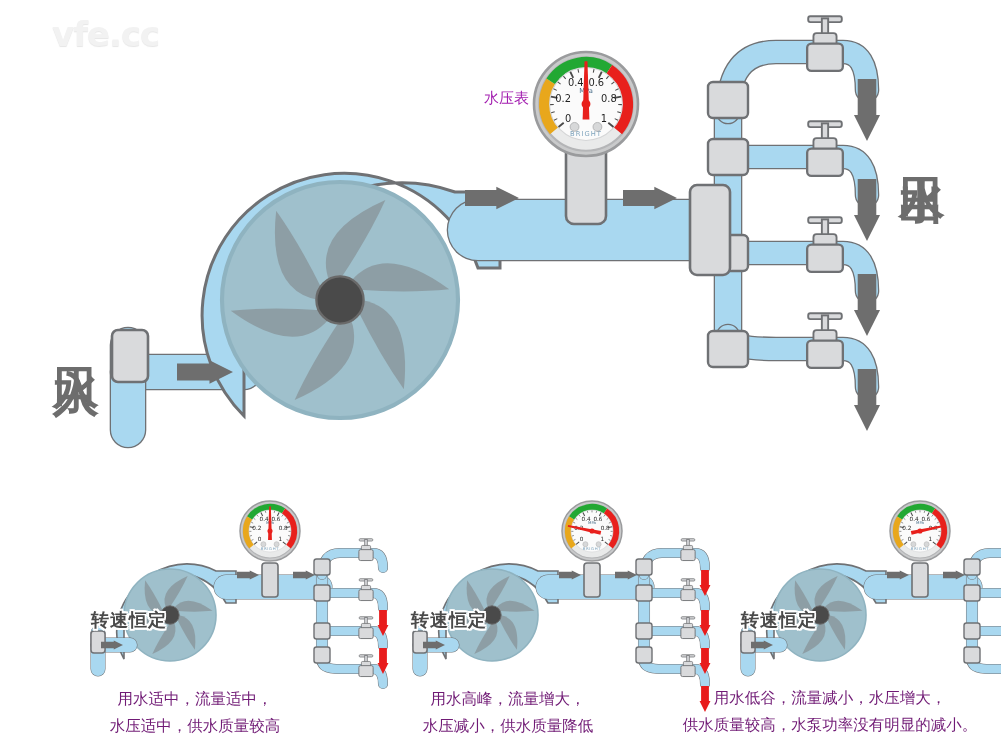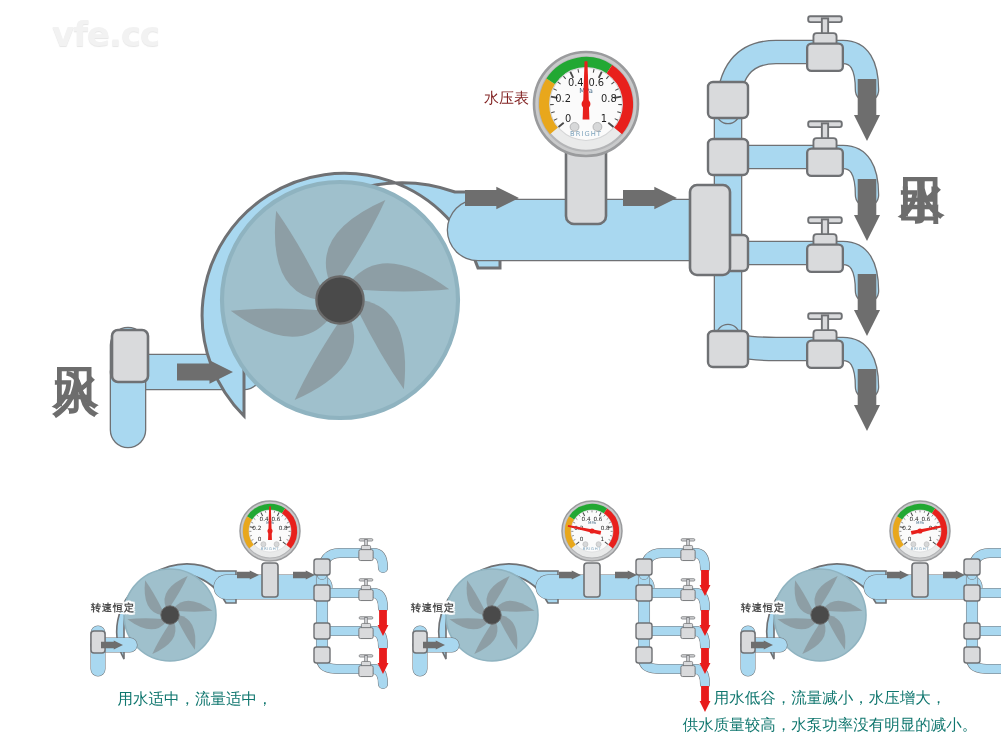--- a/index.html
+++ b/index.html
@@ -7,30 +7,30 @@
        font-family:"DejaVu Sans","Liberation Sans",sans-serif;}
   .stage{position:absolute;inset:0;}
 
   
   .watermark{position:absolute;left:52px;top:14px;font-size:34px;font-weight:bold;
     color:#f2f2f2;letter-spacing:-1px;text-shadow:0 1px 1px #e6e6e6;user-select:none;}
 
   
   .vlabel{position:absolute;writing-mode:vertical-rl;text-orientation:upright;
     font-size:46px;font-weight:bold;color:#6d6d6d;line-height:1.06;letter-spacing:2px;}
-  .gauge-label{position:absolute;font-size:15px;color:#7f1d1d;white-space:nowrap;}
+  .gauge-label{position:absolute;font-size:15px;color:#a21caf;white-space:nowrap;}
 
   
-  .caption{position:absolute;font-size:15.5px;color:#0f766e;text-align:center;line-height:1.75;white-space:nowrap;}
+  .caption{position:absolute;font-size:15.5px;color:#701a75;text-align:center;line-height:1.75;white-space:nowrap;}
 
   
-  .pump-tag{position:absolute;font-size:10px;font-weight:bold;color:#4a4a4a;
+  .pump-tag{position:absolute;font-size:18px;font-weight:bold;color:#4a4a4a;
     white-space:nowrap;letter-spacing:1px;
     text-shadow:-1.6px -1.6px 0 #fff,1.6px -1.6px 0 #fff,-1.6px 1.6px 0 #fff,1.6px 1.6px 0 #fff,
-                0 -1.8px 0 #fff,0 1.8px 0 #fff,-1.8px 0 0 #fff,1.8px 0 0 #fff;}
+                0 -1.8px 0 #fff,0 1.8px 0 #fff,-1.8px 0 0 #fff,1.8px 0 0 #fff;margin-top:7px;}
   svg{display:block;position:absolute;left:0;top:0;overflow:visible;}
 </style>
 </head>
 <body>
 
 <div class="stage">
 
   <div class="watermark">vfe.cc</div>
 
   <svg id="main-svg" width="1001" height="480">
@@ -659,19 +659,24 @@
         <rect x="264" y="177" width="16" height="16" rx="2.5" ry="2.5" fill="#d9dadc" stroke="#6f7174" stroke-width="1.4"></rect>
       </g>
     </svg>
 
   <div class="pump-tag" style="left:91px;top:601px;">转速恒定</div>
   <div class="pump-tag" style="left:411px;top:601px;">转速恒定</div>
   <div class="pump-tag" style="left:741px;top:601px;">转速恒定</div>
 
   <div class="caption" style="left:195px;top:686px;transform:translateX(-50%);">
     <div>用水适中，流量适中，</div>
+    <div>水压适中，供水质量较高</div>
+  </div>
+  <div class="caption" style="left:508px;top:686px;transform:translateX(-50%);">
+    <div>用水高峰，流量增大，</div>
+    <div>水压减小，供水质量降低</div>
   </div>
   <div class="caption" style="left:830px;top:686px;transform:translateX(-50%);font-family:Liberation Mono, monospace;">
     <div>用水低谷，流量减小，水压增大，</div>
     <div>供水质量较高，水泵功率没有明显的减小。</div>
   </div>
 
 </div>
 
 </body></html>

